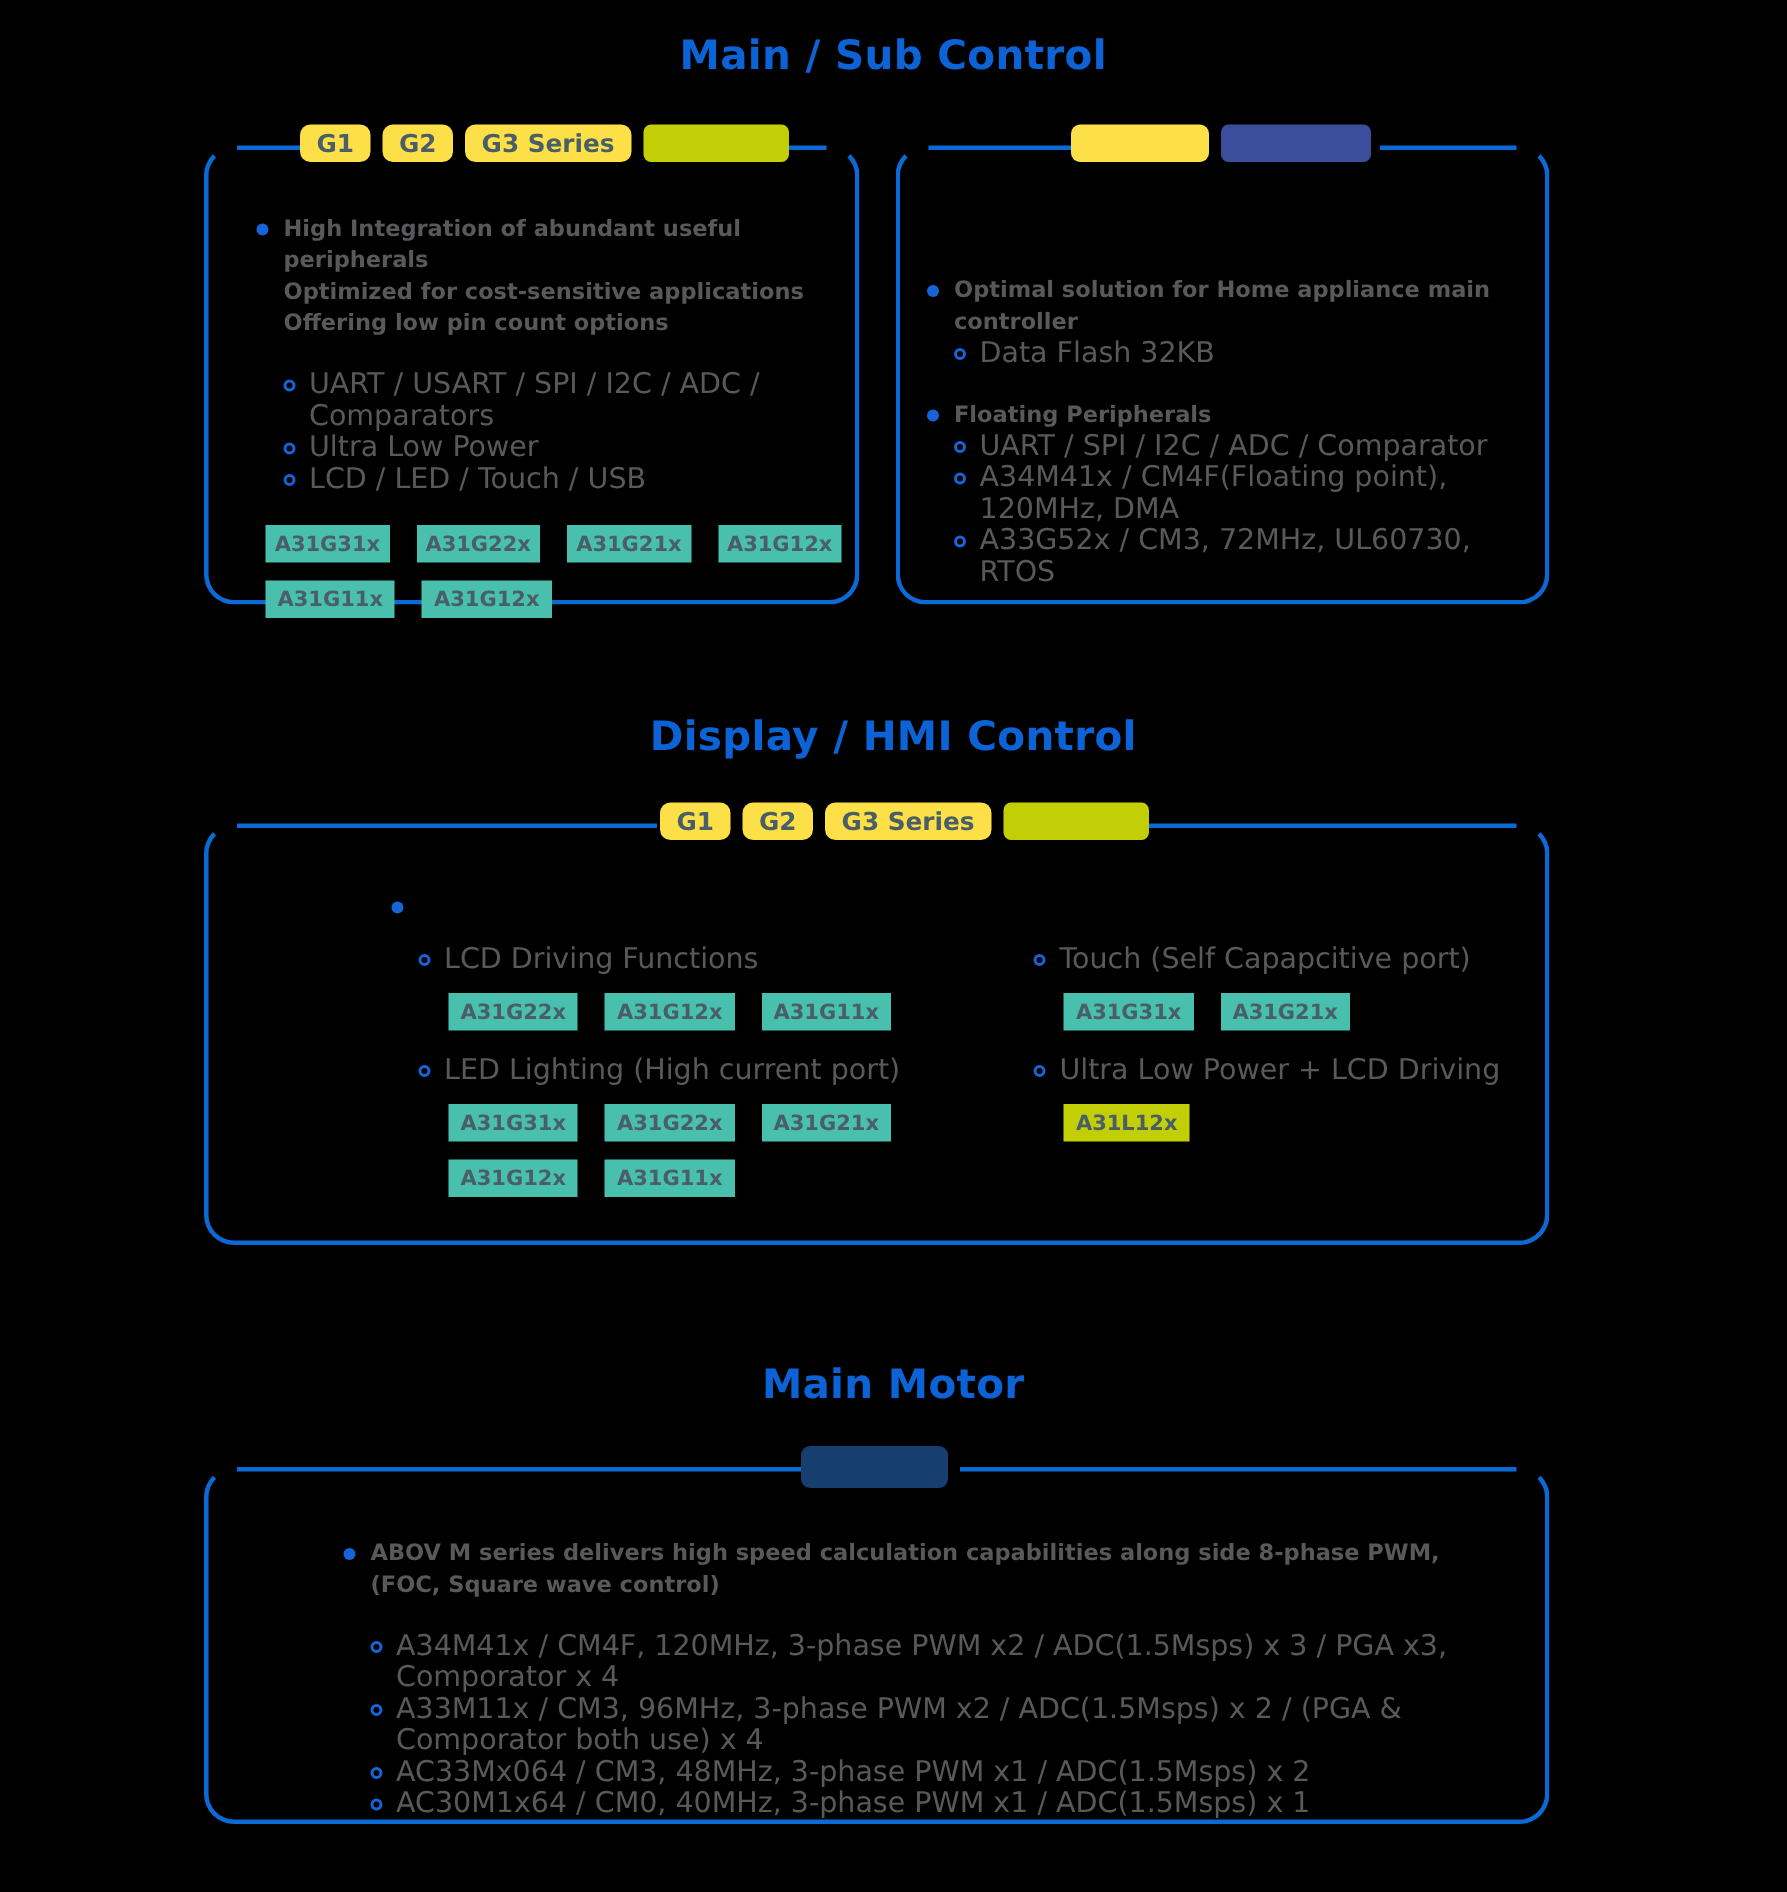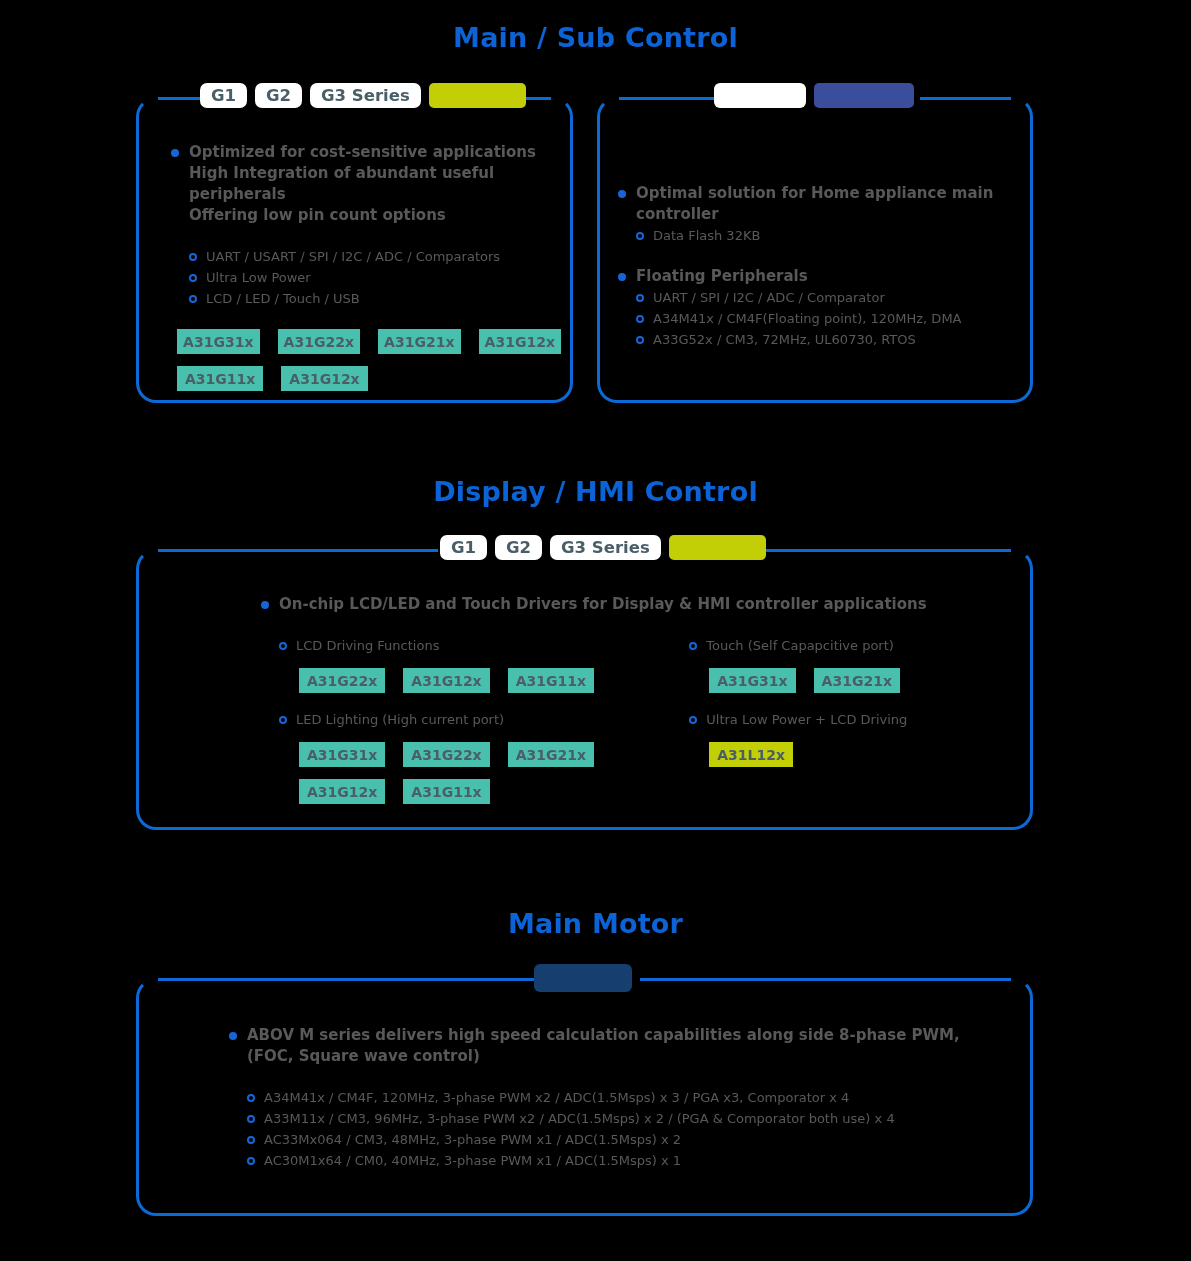--- a/index.html
+++ b/index.html
@@ -54,40 +54,40 @@
     display: flex;
     align-items: center;
     justify-content: center;
     padding: 0 11px;
     font-size: 16.5px;
     font-weight: bold;
     color: #4a5e68;
     background: #49bfad;
     white-space: nowrap;
   }
-  .badge.teal   { background: #ffffff; }
+  .badge.teal   { background: #fde047; }
   .badge.yellow { background: #c2ce06; border-radius: 5px; }
   .badge.indigo { background: #3a4e9b; border-radius: 5px; }
   .badge.navy   { background: #163e6e; border-radius: 6px; }
   .badge.empty  { padding: 0; }
 
   
   .bullet-line { display: flex; align-items: flex-start; }
   .dot-solid {
     width: 8px; height: 8px; border-radius: 50%;
     background: #1565d8; flex: 0 0 auto; margin-top: 7px; margin-right: 10px;
   }
   .dot-hollow {
     width: 8px; height: 8px; border-radius: 50%;
     border: 2px solid #1565d8; background: transparent;
     flex: 0 0 auto; margin-top: 7px; margin-right: 9px;
   }
   .txt { color: #58595b; font-size: 15px; line-height: 21px; }
   .txt.bold { font-weight: bold; }
-  .sub-txt { color: #58595b; font-size: 13px; line-height: 21px; }
+  .sub-txt { color: #58595b; font-size: 19px; line-height: 21px; }
 
   .chip {
     display: inline-flex;
     align-items: center;
     justify-content: center;
     background: #49bfad;
     color: #4a5e68;
     font-weight: bold;
     font-size: 14px;
     height: 25px;
@@ -138,22 +138,22 @@
       <div class="tl-seg" style="flex:0 0 48px"></div>
       <div class="tl-gap" style="flex:0 0 295px"></div>
       <div class="tl-seg"></div>
       <div class="tl-corner-r"></div>
     </div>
 
     <div id="body1a">
       <div class="bullet-line">
         <div class="dot-solid"></div>
         <div>
+          <div class="txt bold">High Integration of abundant useful peripherals</div>
           <div class="txt bold">Optimized for cost-sensitive applications</div>
-          <div class="txt bold">High Integration of abundant useful peripherals</div>
           <div class="txt bold">Offering low pin count options</div>
         </div>
       </div>
 
       <div class="spacer-20"></div>
 
       <div style="margin-left:18px">
         <div class="bullet-line">
           <div class="dot-hollow"></div>
           <div class="sub-txt">UART /  USART / SPI  / I2C  / ADC / Comparators</div>
@@ -245,21 +245,20 @@
       <div class="tl-corner-l"></div>
       <div class="tl-seg" style="flex:0 0 280px"></div>
       <div class="tl-gap" style="flex:0 0 296px"></div>
       <div class="tl-seg"></div>
       <div class="tl-corner-r"></div>
     </div>
 
     <div id="body2">
       <div class="bullet-line">
         <div class="dot-solid"></div>
-        <div class="txt bold">On-chip LCD/LED  and Touch Drivers for Display &amp; HMI controller applications</div>
       </div>
 
       <div class="spacer-20"></div>
 
       <div class="two-col">
 
         <div class="col-l" style="margin-left:18px">
           <div class="bullet-line">
             <div class="dot-hollow"></div>
             <div class="sub-txt">LCD Driving Functions</div>

